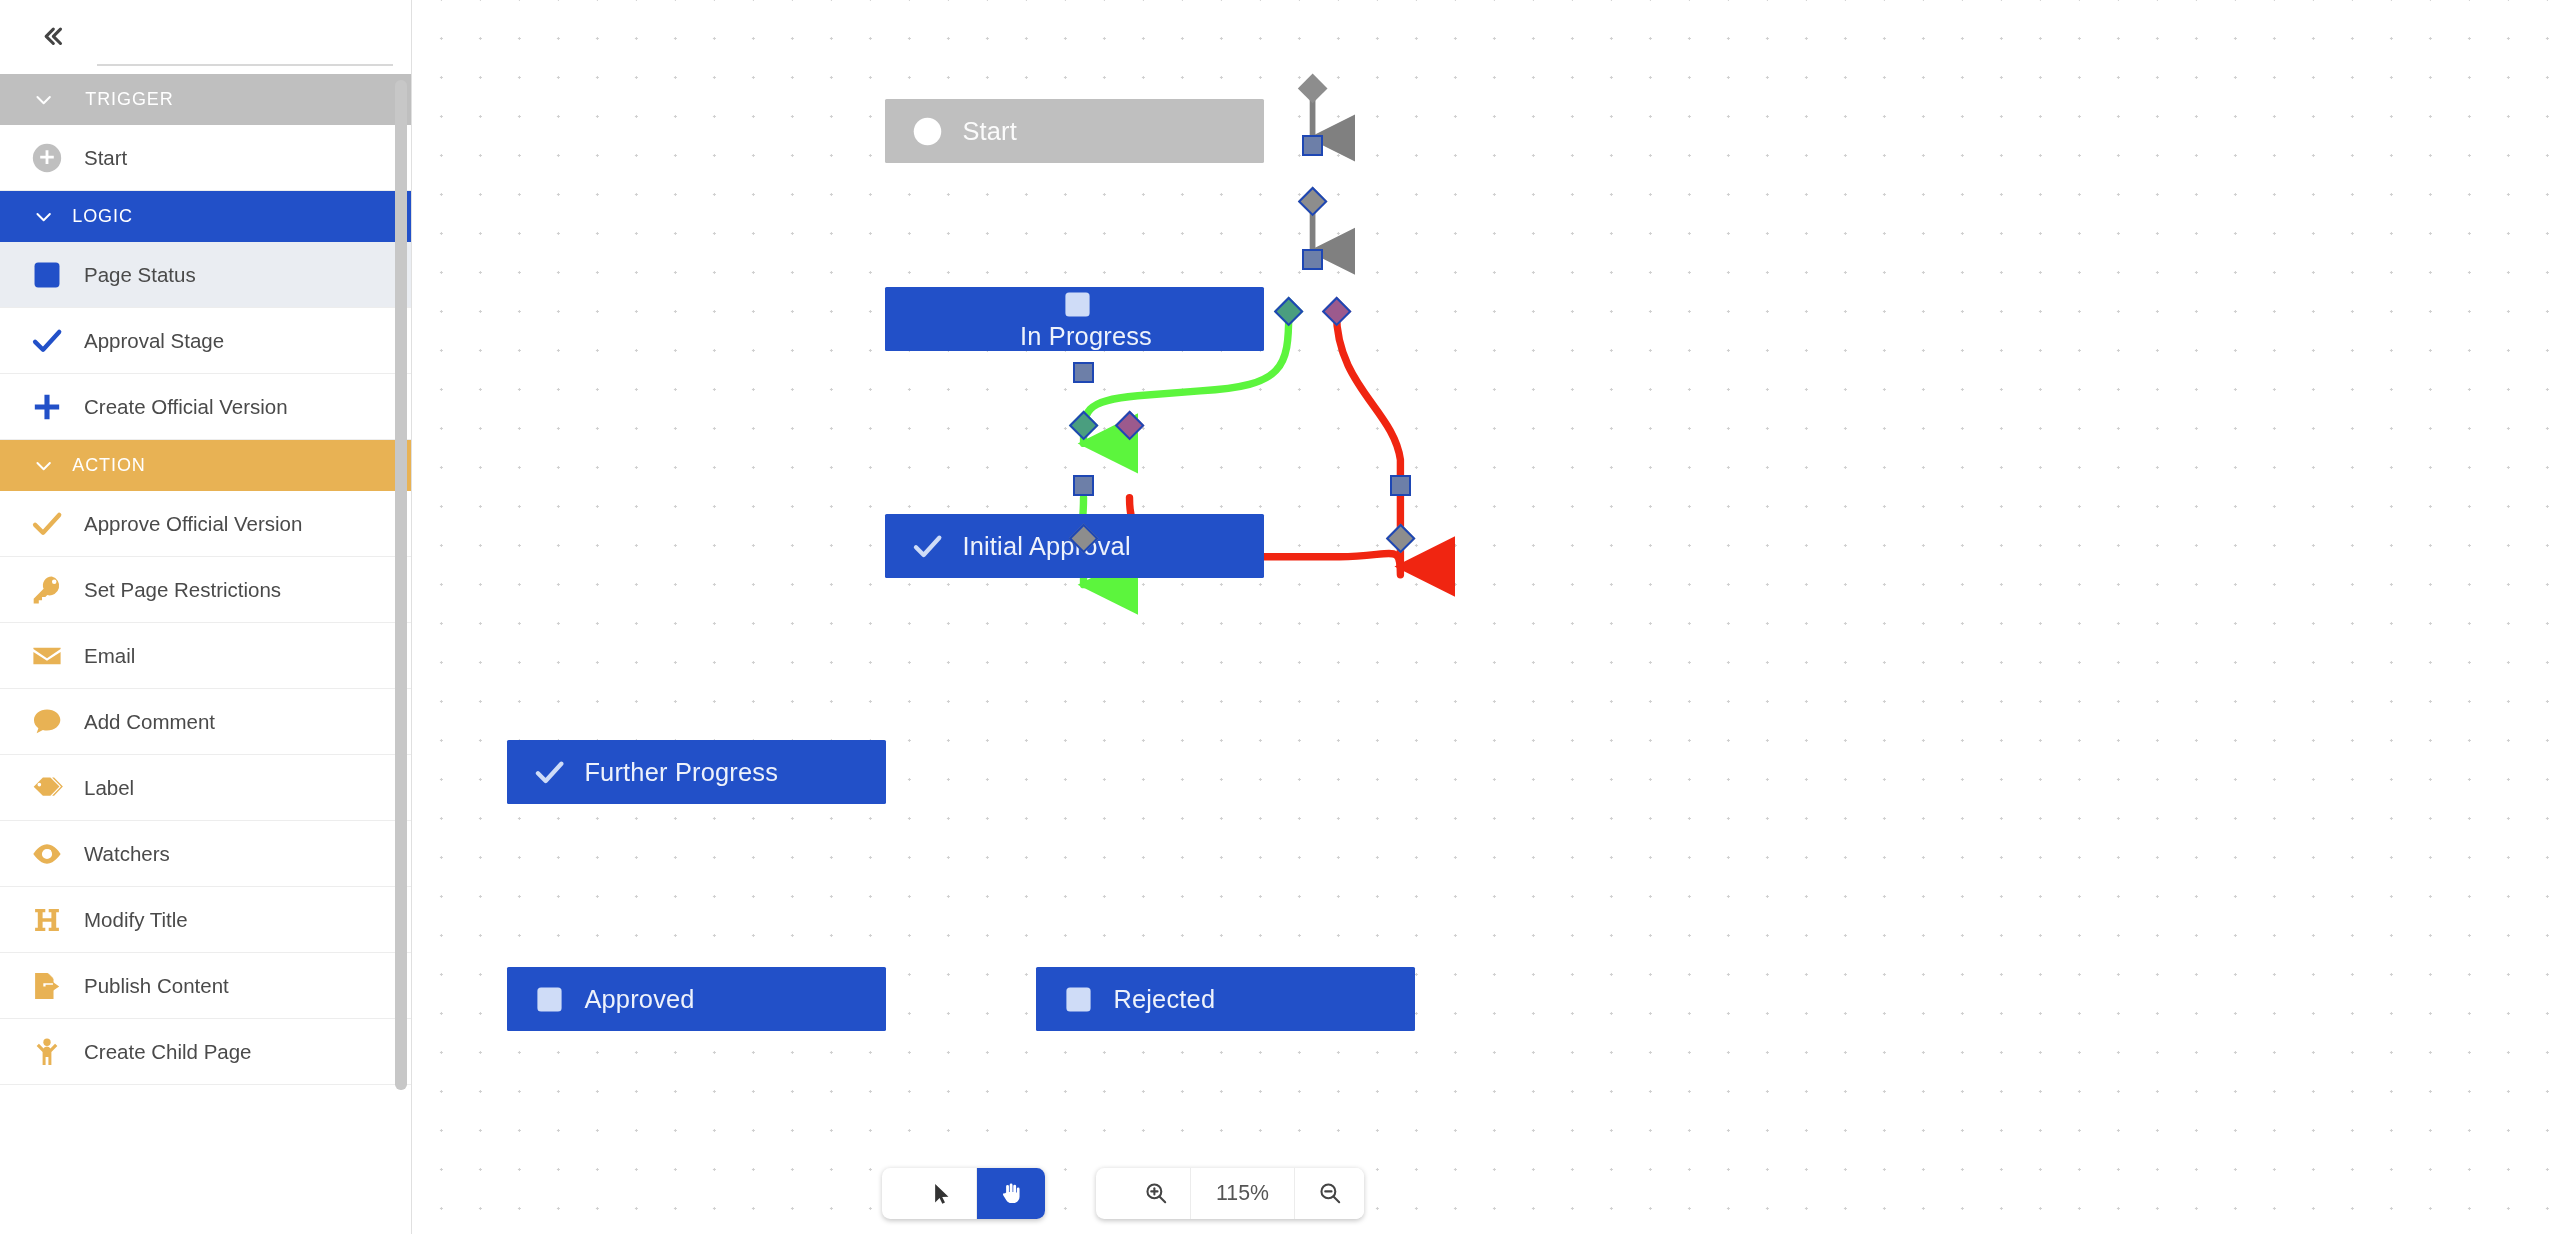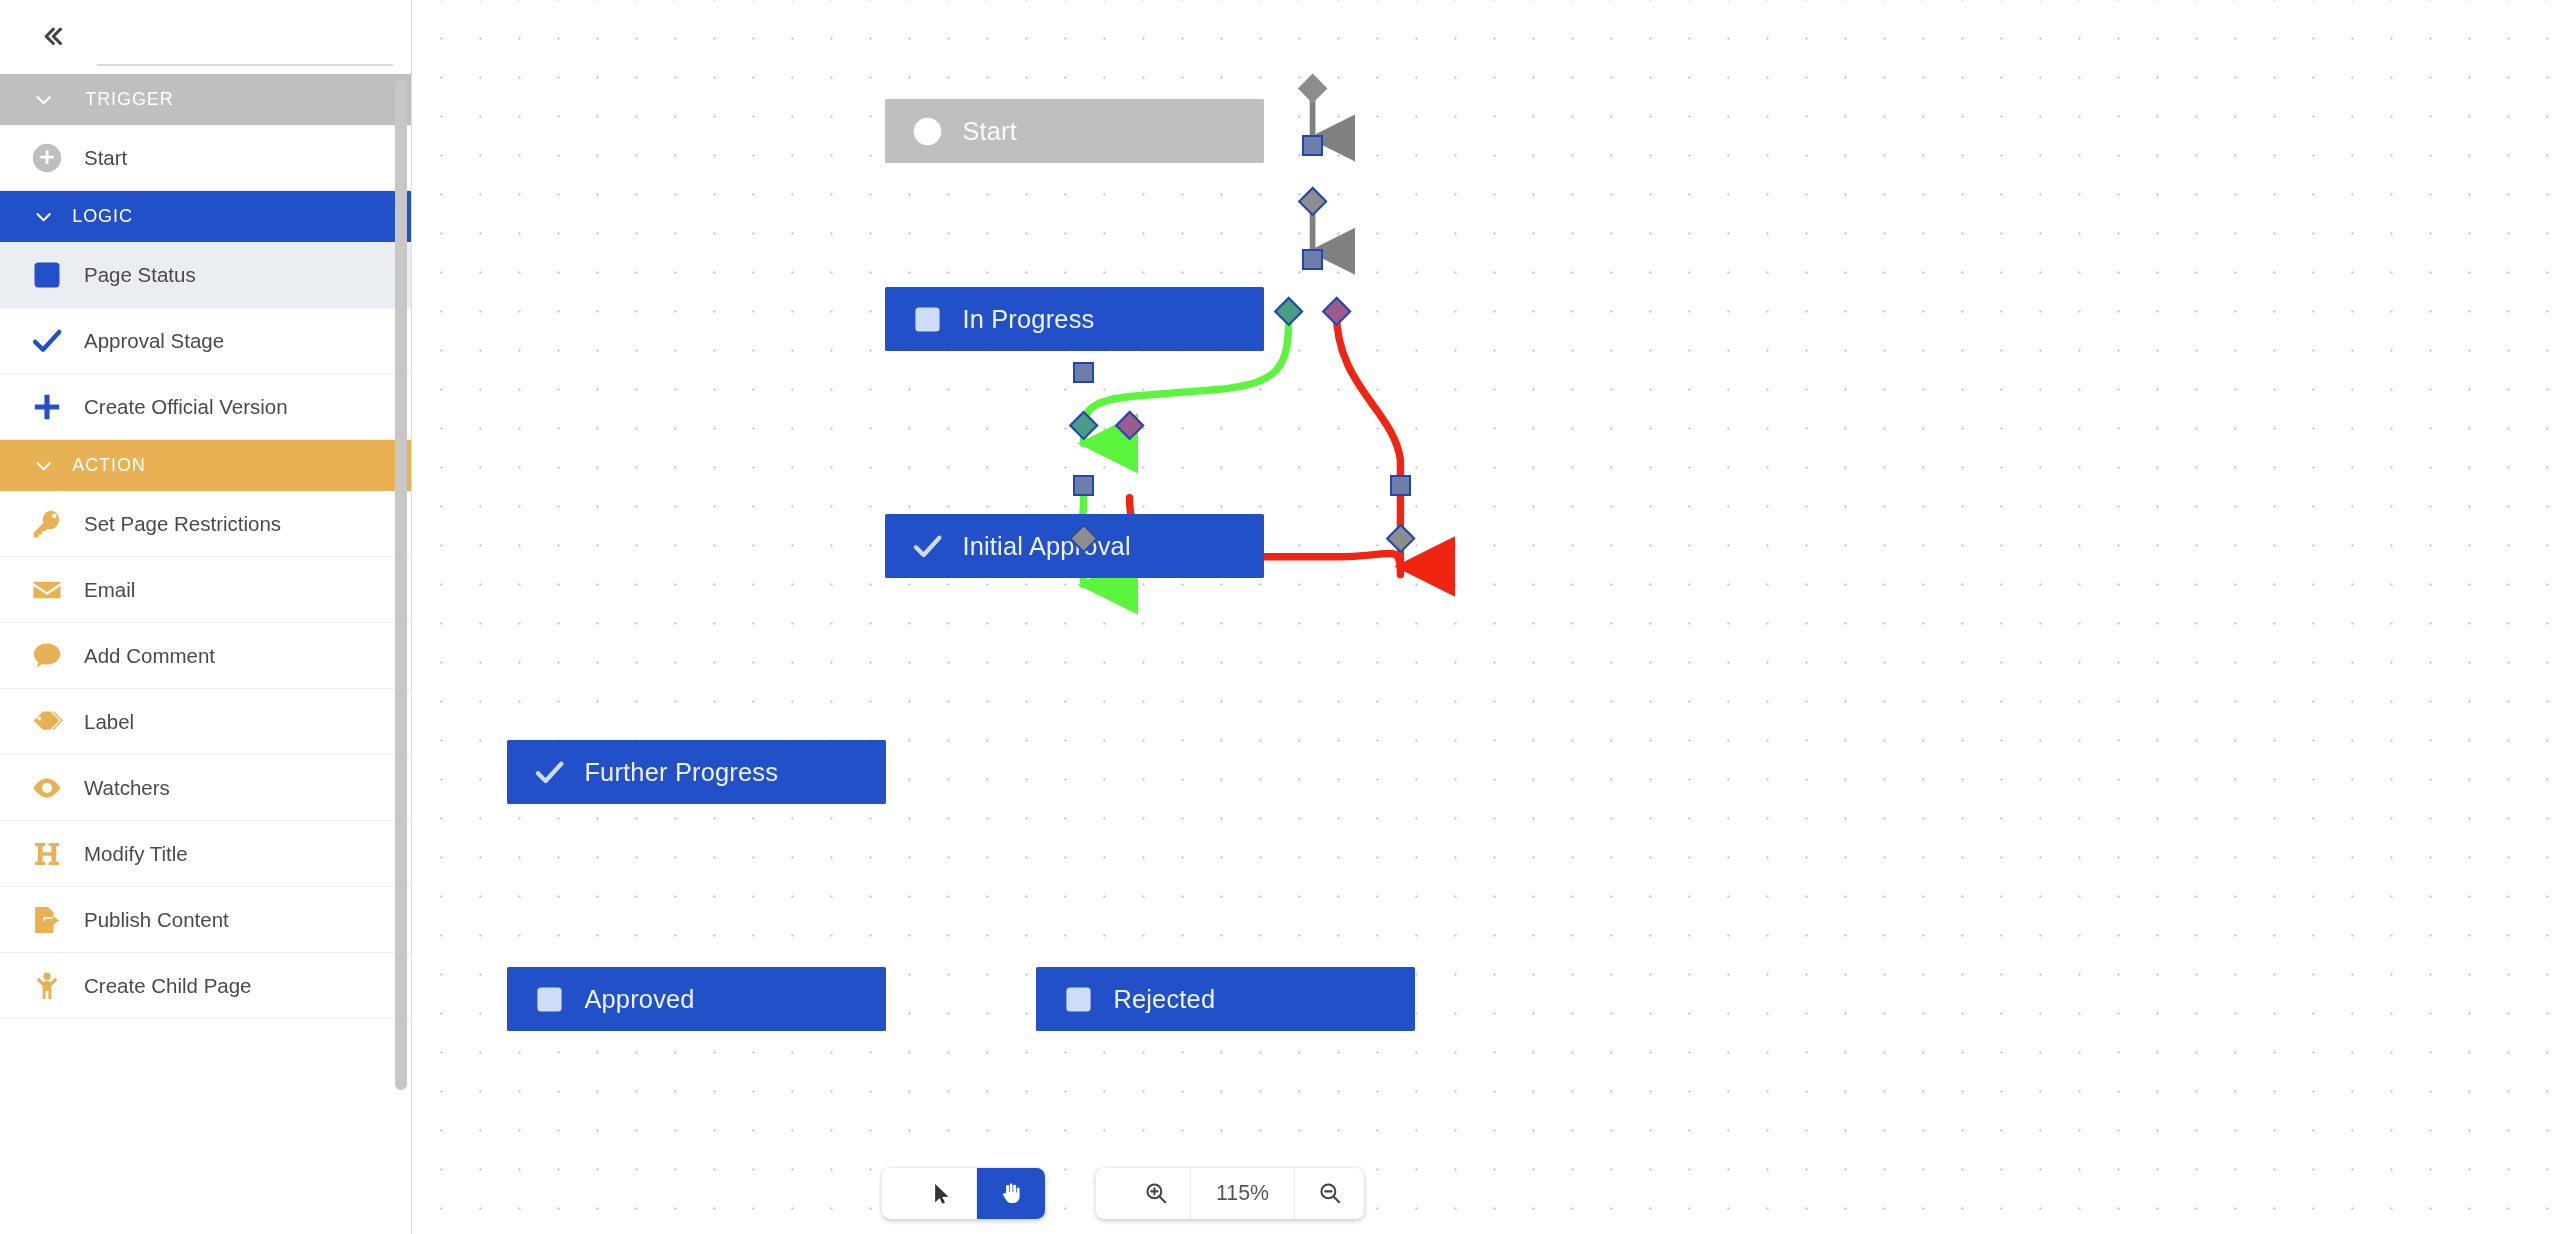--- a/index.html
+++ b/index.html
@@ -207,20 +207,28 @@
             </span>
        <span class="lbl">Create Official Version</span>
           </div>
           <div class="sec-header action">
             <span class="chev">
        <svg viewBox="0 0 24 24" fill="none" stroke="#fff" stroke-width="2.2" stroke-linecap="round" stroke-linejoin="round">
                 <polyline points="5,9 12,16 19,9"></polyline>
               </svg>
      </span>
      <span class="sec-label">ACTION</span>
+          </div>
+          <div class="side-item">
+            <span class="ico">
+              <svg width="34" height="34" viewBox="0 0 24 24" fill="none" stroke="#e8b254" stroke-width="3.1" stroke-linecap="round" stroke-linejoin="round">
+                <polyline points="3.6,12.6 9.2,18.2 20.6,5.6"></polyline>
+              </svg>
+            </span>
+       <span class="lbl">Approve Official Version</span>
           </div>
           <div class="side-item">
             <span class="ico">
               <svg width="34" height="34" viewBox="0 0 24 24">
                 <path d="M15.4 2.4a6.3 6.3 0 0 0-5.8 8.8L2.6 18.2v3.4h3.6v-2.3h2.3v-2.3h2.3l1.4-1.4a6.3 6.3 0 1 0 3.2-13.2zm1.7 5.3a1.6 1.6 0 1 1 0-3.2 1.6 1.6 0 0 1 0 3.2z" fill="#e8b254"></path>
               </svg>
             </span>
        <span class="lbl">Set Page Restrictions</span>
           </div>
           <div class="side-item">
@@ -322,21 +330,21 @@
     <div id="nodes-layer">
         <div class="node start" style="left: 473px; top: 99px; width: 379px; height: 64px;">
           <span class="n-ico">
             <svg width="33" height="33" viewBox="0 0 24 24">
               <circle cx="12" cy="12" r="10" fill="#ffffff"></circle>
               <path d="M11 6.6h2v3.8h3.8v2H13v3.8h-2v-3.8H7.2v-2H11z" fill="#fff"></path>
             </svg>
           </span>
      <span class="n-lbl">Start</span>
         </div>
-        <div class="node blue" style="left: 473px; top: 287px; width: 379px; height: 64px;">
+        <div class="node blue" style="left: 473px; top: 287px; width: 379px; height: 64px; flex-direction: column;">
           <span class="n-ico">
             <svg width="33" height="33" viewBox="0 0 24 24">
               <rect x="3.2" y="3.2" width="17.6" height="17.6" rx="2.6" fill="#cfdcf7"></rect>
             </svg>
           </span>
      <span class="n-lbl">In Progress</span>
         </div>
         <div class="node blue" style="left: 473px; top: 514px; width: 379px; height: 64px;">
           <span class="n-ico">
             <svg width="33" height="33" viewBox="0 0 24 24" fill="none" stroke="#cfdcf7" stroke-width="3.1" stroke-linecap="round" stroke-linejoin="round">

